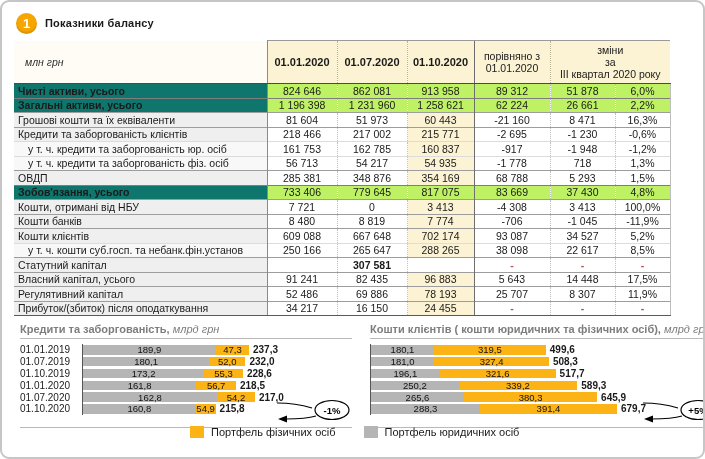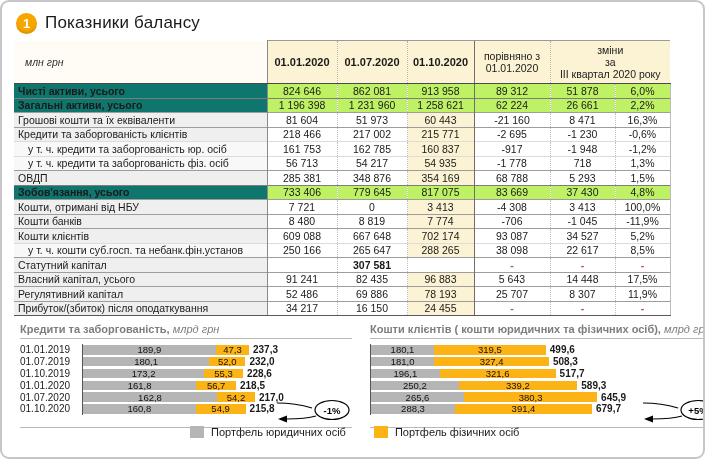--- a/index.html
+++ b/index.html
@@ -10,21 +10,21 @@
     background:#fff; padding:6px 8px 4px 10px; overflow:hidden;
   }
   
   .app-header { display:flex; align-items:center; gap:8px; margin:2px 0 4px 4px; height:26px; }
   .badge {
     width:21px; height:21px; border-radius:50%;
     background:#f7a600; color:#fff; font-weight:bold; font-size:13px;
     display:flex; align-items:center; justify-content:center;
     box-shadow:inset 0 -2px 2px rgba(0,0,0,.12);
   }
-  .page-title { font-size:17px; font-weight:normal; letter-spacing:.2px; }
+  .page-title { font-size:11px; font-weight:bold; letter-spacing:.2px; }
 
   
   table { border-collapse:collapse; table-layout:fixed; width:656px; margin-left:2px; }
   col.w-lbl{width:253px} col.w-c1{width:70px} col.w-c2{width:70px} col.w-c3{width:67px}
   col.w-c4{width:76px} col.w-c5{width:65px} col.w-c6{width:55px}
   th, td { font-size:10.5px; padding:0 3px; height:14.5px; line-height:12px; overflow:hidden; white-space:nowrap; }
   thead th { height:43px; vertical-align:middle; text-align:center; font-weight:bold; font-size:11px; }
   th.lbl-h { background:#fefcf5; text-align:left; border-right:1px solid #8a8a8a; }
   .unit { font-style:italic; font-weight:normal; font-size:10.5px; color:#333; padding-left:8px; }
   th.date, th.cmp, th.chg { background:#fcf3d4; border-top:1px solid #9a9a9a; }
@@ -335,21 +335,21 @@
               </span>
               <span class="ctotal">217,0</span>
             </span>
           </div>
           <div class="crow">
             <span class="cdate">01.10.2020</span>
             <span class="ctrack">
               <span class="seg gray" style="width:112.6px">
                 <span class="segv">160,8</span>
               </span>
-              <span class="seg yellow" style="width:50px">
+              <span class="seg yellow" style="width:20px">
                 <span class="segv">54,9</span>
               </span>
               <span class="ctotal">215,8</span>
             </span>
           </div>
           <svg class="annot" width="76" height="27" viewBox="0 0 76 27">
           <path class="aline" d="M1,6 C16,6 26,8 36,11"></path>
           <ellipse class="aoval" cx="56" cy="13" rx="17" ry="9.5"></ellipse>
           <text class="atext" x="56" y="16.5">-1%</text>
           <path class="aline" d="M40,19 C30,22 20,22 10,22"></path>
@@ -414,44 +414,44 @@
                 <span class="segv">265,6</span>
               </span>
               <span class="seg yellow" style="width:133.1px">
                 <span class="segv">380,3</span>
               </span>
               <span class="ctotal">645,9</span>
             </span>
           </div>
           <div class="crow">
             <span class="ctrack">
-              <span class="seg gray" style="width:84px">
+              <span class="seg gray" style="width:109px">
                 <span class="segv">288,3</span>
               </span>
               <span class="seg yellow" style="width:137.0px">
                 <span class="segv">391,4</span>
               </span>
               <span class="ctotal">679,7</span>
             </span>
           </div>
           <svg class="annot" width="76" height="27" viewBox="0 0 76 27">
           <path class="aline" d="M1,6 C16,6 26,8 36,11"></path>
           <ellipse class="aoval" cx="56" cy="13" rx="17" ry="9.5"></ellipse>
           <text class="atext" x="56" y="16.5">+5%</text>
           <path class="aline" d="M40,19 C30,22 20,22 10,22"></path>
           <polygon class="ahead" points="2,22 11,18.5 11,25.5"></polygon>
         </svg>
       </div>
     </div>
 
     <div class="legend">
       <span class="leg-item">
+        <span class="sw sw-yellow"></span>
+        <span>Портфель фізичних осіб</span>
+      </span>
+      <span class="leg-item">
         <span class="sw sw-gray"></span>
         <span>Портфель юридичних осіб</span>
       </span>
-      <span class="leg-item">
-        <span class="sw sw-yellow"></span>
-        <span>Портфель фізичних осіб</span>
-      </span>
     </div>
 
   </div>
 </div>
 
 </body></html>

